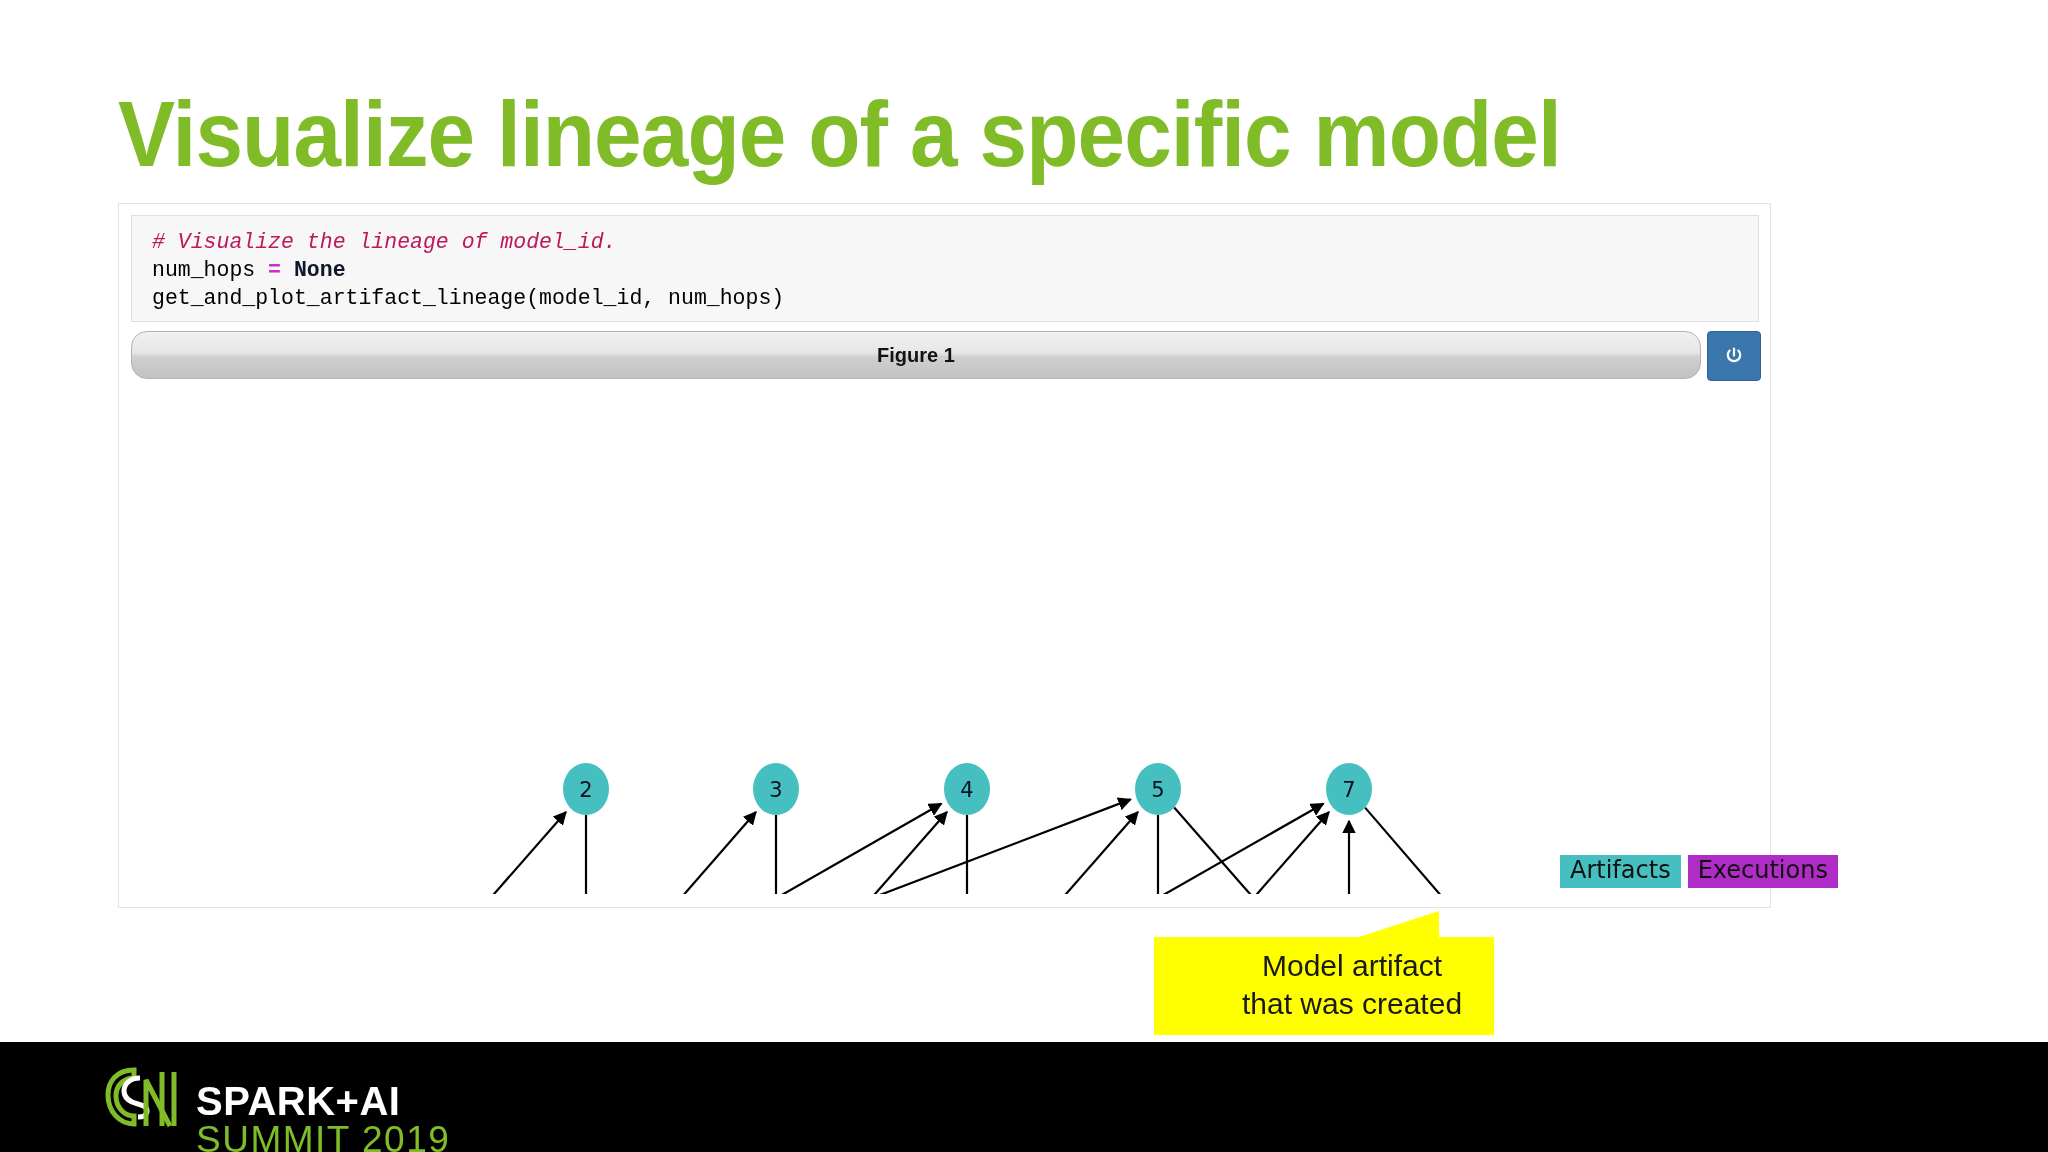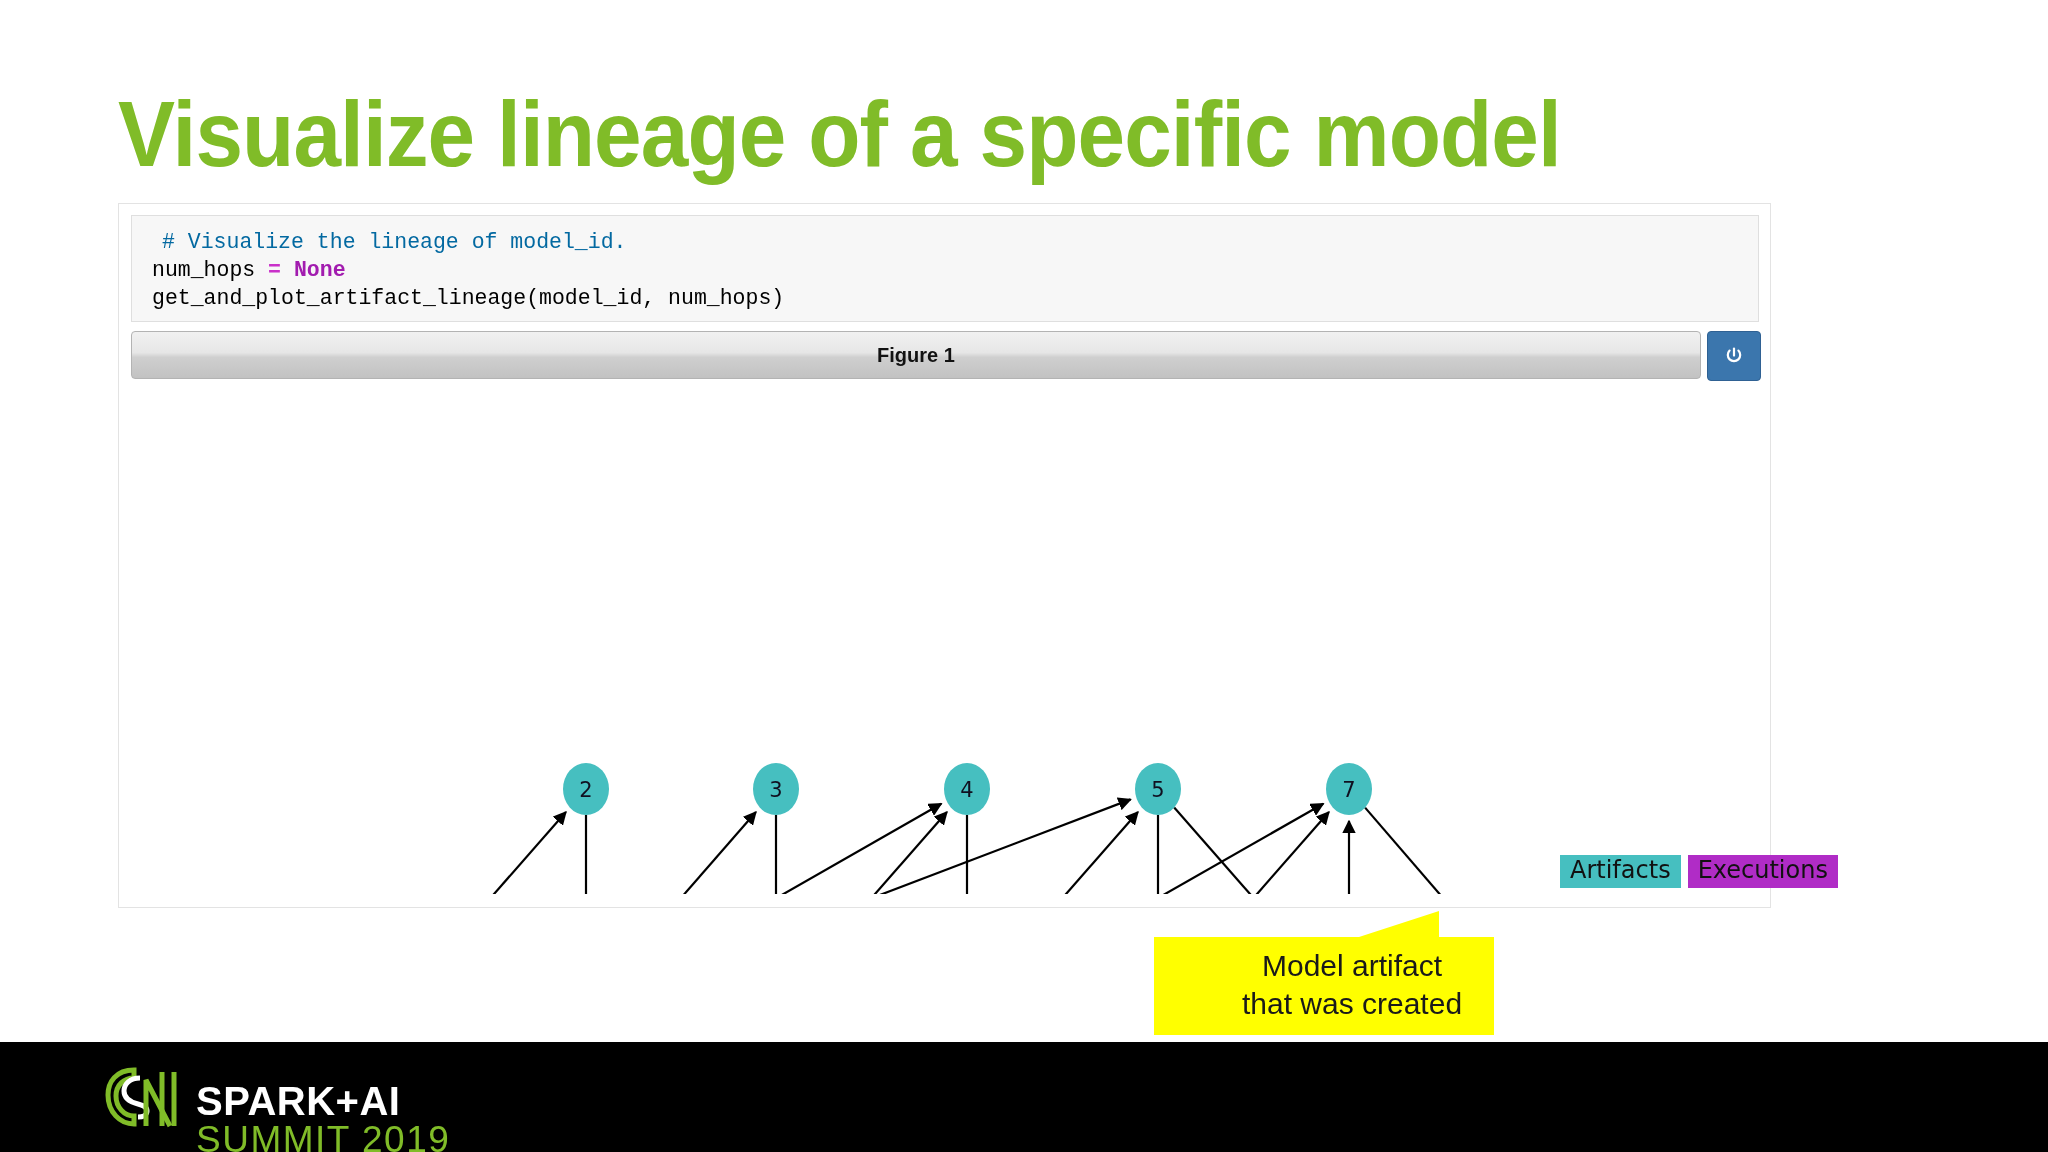--- a/index.html
+++ b/index.html
@@ -35,30 +35,30 @@
     background:#f7f7f7;
     border:1px solid #dfdfdf;
     box-sizing:border-box;
     padding:12px 0 0 20px;
     font-family:"Liberation Mono","DejaVu Sans Mono",monospace;
     font-size:21.5px;
     line-height:28px;
     color:#000000;
   }
   .code-line{white-space:pre;}
-  .tok-comment{color:#0369a1;margin-left:10px;}
+  .tok-comment{color:#be185d;font-style:italic;}
   .tok-op{color:#C930C9;font-weight:bold;}
-  .tok-kw{color:#a21caf;font-weight:bold;}
+  .tok-kw{color:#0f172a;font-weight:bold;}
   
   #figure-bar{
     position:absolute;left:12px;top:127px;
     width:1570px;height:48px;
     background:linear-gradient(to bottom,#f1f1f1 0%,#e6e6e6 45%,#cfcfcf 55%,#c2c2c2 100%);
     border:1px solid #b3b3b3;
-    border-radius:4px;
+    border-radius:16px;
     box-sizing:border-box;
     display:flex;align-items:center;justify-content:center;
   }
   #figure-title{
     font-size:20px;font-weight:bold;color:#121212;
     font-family:"Liberation Sans",sans-serif;
   }
   #figure-power-button{
     position:absolute;left:1588px;top:127px;
     width:52px;height:48px;

